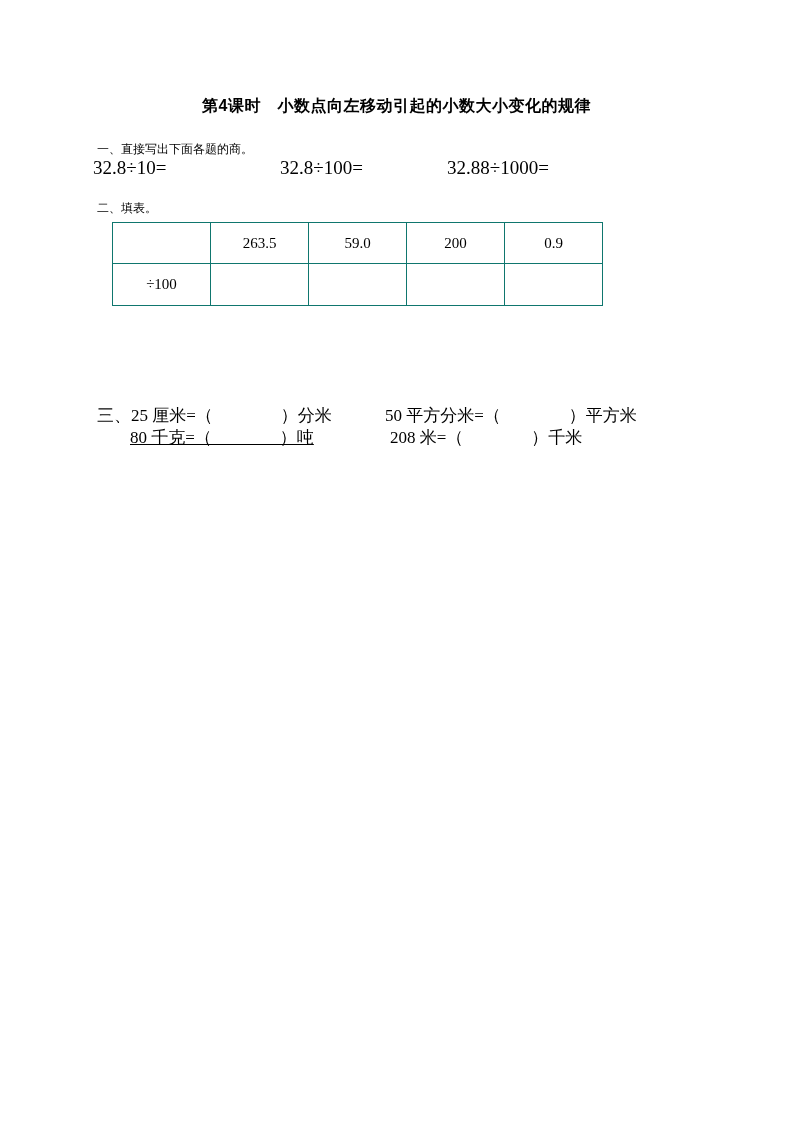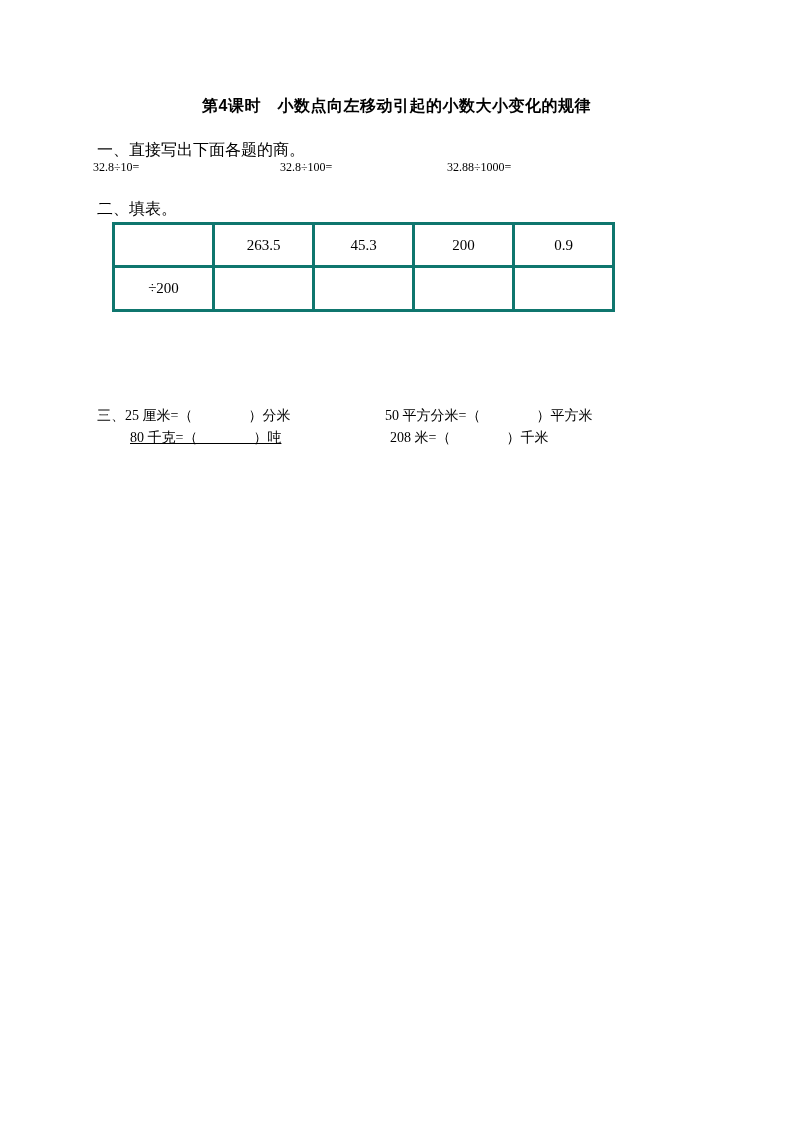--- a/index.html
+++ b/index.html
@@ -25,35 +25,35 @@
     text-align: center;
     font-size: 16px;
     font-weight: bold;
     font-family: "Liberation Sans", sans-serif;
     letter-spacing: 0.5px;
     white-space: pre;
   }
   .abs {
     position: absolute;
     white-space: pre;
-    font-size: 14px;
+    font-size: 17px;
     line-height: 17px;
   }
-  .section-label { font-size: 16px; font-family: Liberation Serif, serif; }
-  .problem { font-size: 12px; }
+  .section-label { font-size: 12px; font-family: Liberation Serif, serif; }
+  .problem { font-size: 19px; }
   table.fill-table {
     position: absolute;
     left: 112px;
     top: 222px;
     border-collapse: collapse;
     table-layout: fixed;
     font-size: 15px;
   }
   table.fill-table td {
-    border: 3px solid #0f766e;
+    border: 1px solid #0f766e;
     width: 97px;
     height: 40px;
     padding: 0;
     text-align: center;
     vertical-align: middle;
     white-space: pre;
   }
   table.fill-table tr.body-row td { height: 41px; }
 </style>
 </head>
@@ -69,26 +69,26 @@
   <div class="abs problem" style="left:280px; top:159px;">32.8÷100=</div>
   <div class="abs problem" style="left:447px; top:159px;">32.88÷1000=</div>
 
   <div class="abs section-label" style="left:97px; top:200px;">二、填表。</div>
 
   <table class="fill-table">
     <tbody>
       <tr>
         <td></td>
         <td>263.5</td>
-        <td>45.3</td>
+        <td>59.0</td>
         <td>200</td>
         <td>0.9</td>
       </tr>
       <tr class="body-row">
-        <td>÷200</td>
+        <td>÷100</td>
         <td></td>
         <td></td>
         <td></td>
         <td></td>
       </tr>
     </tbody>
   </table>
 
   <div class="abs" style="left:97px; top:407px;">三、25 厘米=（　　　　）分米</div>
   <div class="abs" style="left:385px; top:407px;">50 平方分米=（　　　　）平方米</div>

